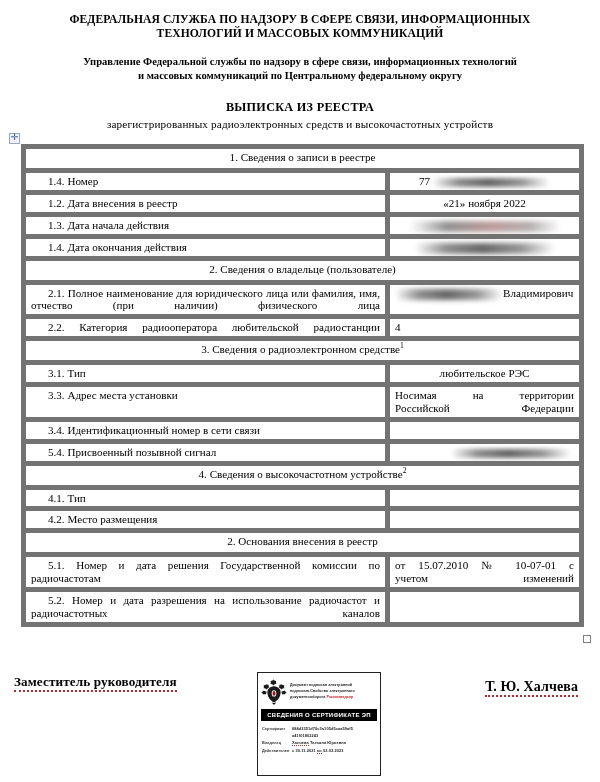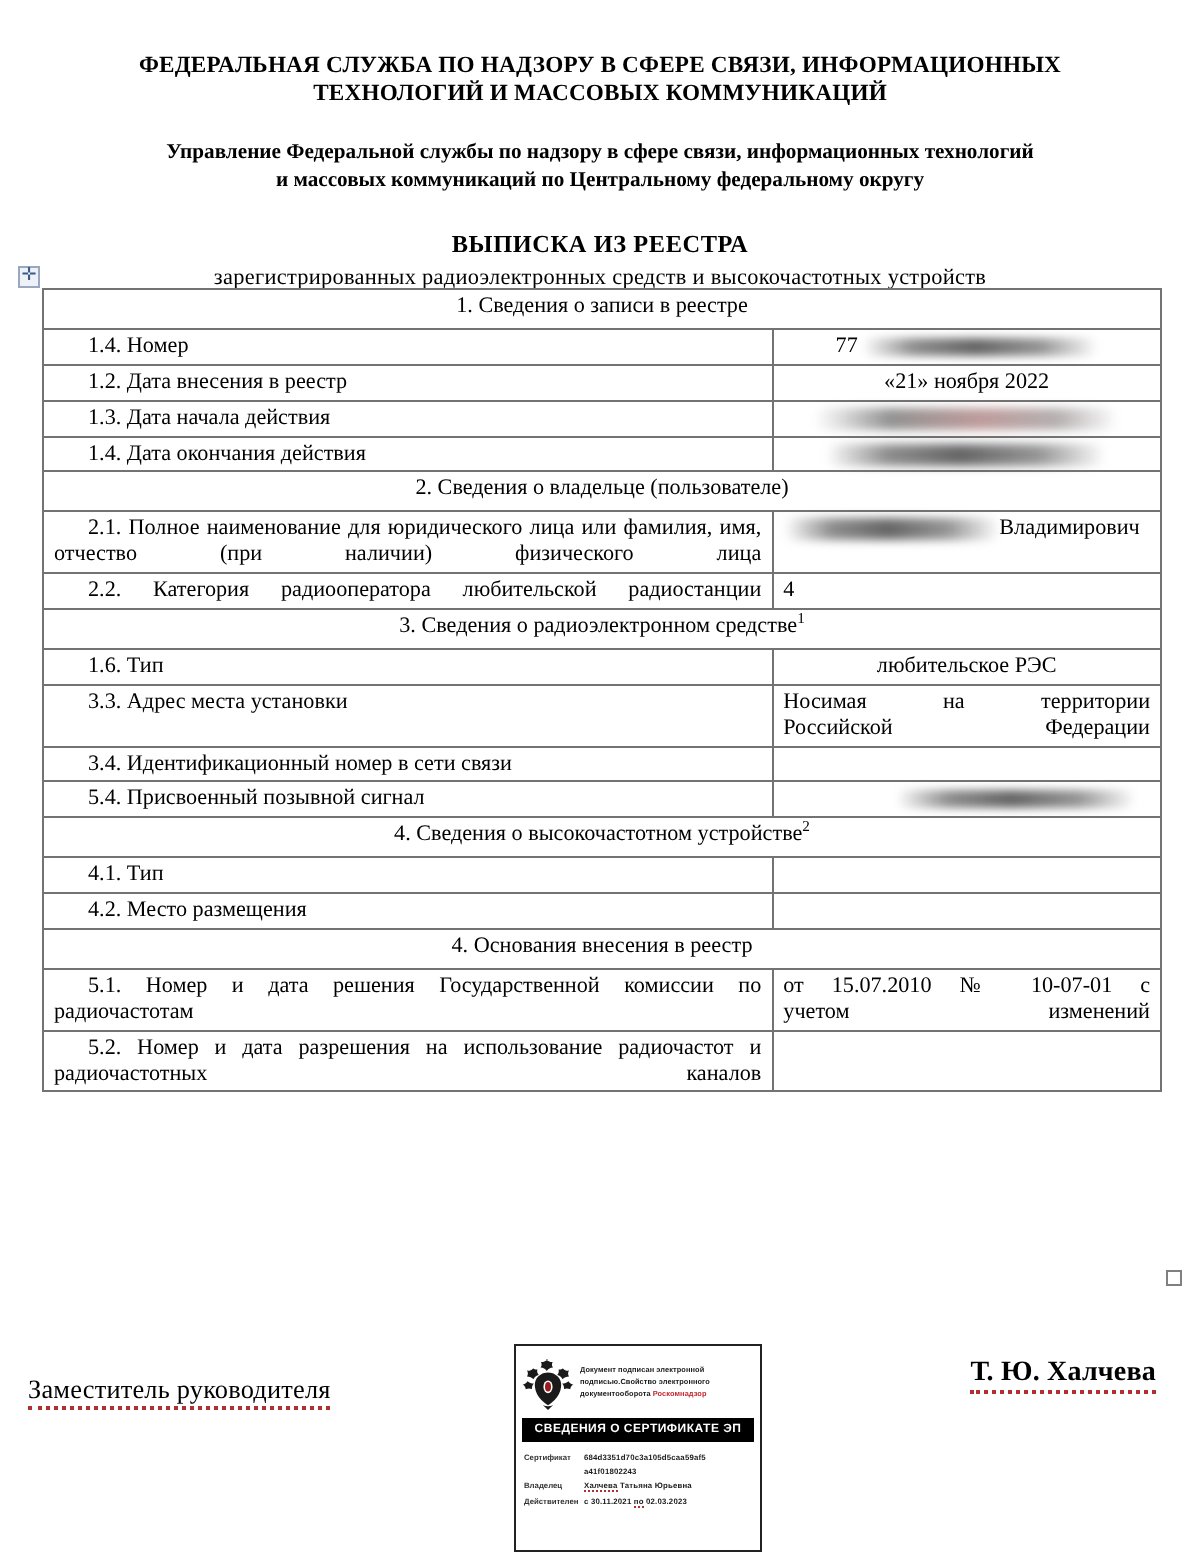--- a/index.html
+++ b/index.html
@@ -20,21 +20,21 @@
   
   .doc-header {
     padding: 10px 18px 0 18px;
     text-align: center;
   }
   .org-title {
     font-weight: bold;
     font-size: 11.6px;
     line-height: 1.22;
     letter-spacing: 0.1px;
-    margin: 16px 6px;
+    margin: 3px 6px;
   }
   .dept-title {
     font-weight: bold;
     font-size: 10.6px;
     line-height: 1.25;
     margin: 14px 8px 0 8px;
     text-align: center;
   }
   .extract-title {
     font-weight: bold;
@@ -86,21 +86,21 @@
     left: 21px;
     top: 144px;
     width: 560px;
   }
   table.registry {
     border-collapse: collapse;
     width: 100%;
     table-layout: fixed;
   }
   table.registry td {
-    border: 1px solid #737373;
+    border: 5px solid #737373;
     font-size: 11.1px;
     line-height: 1.16;
     vertical-align: top;
     padding: 2px 5px 2px 5px;
   }
   td.section-head {
     text-align: center;
     padding-left: 30px;
     padding-right: 5px;
     height: 15px;
@@ -177,22 +177,22 @@
   .signature-zone {
     position: absolute;
     left: 0;
     top: 664px;
     width: 600px;
     height: 118px;
   }
   .sig-left {
     position: absolute;
     left: 14px;
-    top: 23px;
-    font-weight: normal;
+    top: 10px;
+    font-weight: bold;
     font-size: 13.2px;
     letter-spacing: 0.1px;
   }
   .sig-right {
     position: absolute;
     right: 22px;
     top: 15px;
     font-weight: bold;
     font-size: 14px;
     letter-spacing: 0.1px;
@@ -339,21 +339,21 @@
       <td class="label">2.2. Категория радиооператора любительской радиостанции</td>
       <td class="value plain">4</td>
     </tr>
 
     <tr>
       <td class="section-head" colspan="2">
         <span>3. Сведения о радиоэлектронном средстве</span><span class="sup">1</span>
       </td>
     </tr>
     <tr>
-      <td class="label single">1.6. Тип</td>
+      <td class="label single">3.1. Тип</td>
       <td class="value center-ish">любительское РЭС</td>
     </tr>
     <tr>
       <td class="label single">3.3. Адрес места установки</td>
       <td class="value">
         <span>Носимая на территории</span>
         <span class="val-line2">Российской Федерации</span>
       </td>
     </tr>
     <tr>
@@ -375,21 +375,21 @@
     <tr>
       <td class="label single">4.1. Тип</td>
       <td class="value plain"></td>
     </tr>
     <tr>
       <td class="label single">4.2. Место размещения</td>
       <td class="value plain"></td>
     </tr>
 
     <tr>
-      <td class="section-head" colspan="2">4. Основания внесения в реестр</td>
+      <td class="section-head" colspan="2">2. Основания внесения в реестр</td>
     </tr>
     <tr>
       <td class="label">5.1. Номер и дата решения Государственной комиссии по радиочастотам</td>
       <td class="value">
         <span>от 15.07.2010 № 10-07-01 с</span>
         <span class="val-line2">учетом изменений</span>
       </td>
     </tr>
     <tr>
       <td class="label">5.2. Номер и дата разрешения на использование радиочастот и радиочастотных каналов</td>

